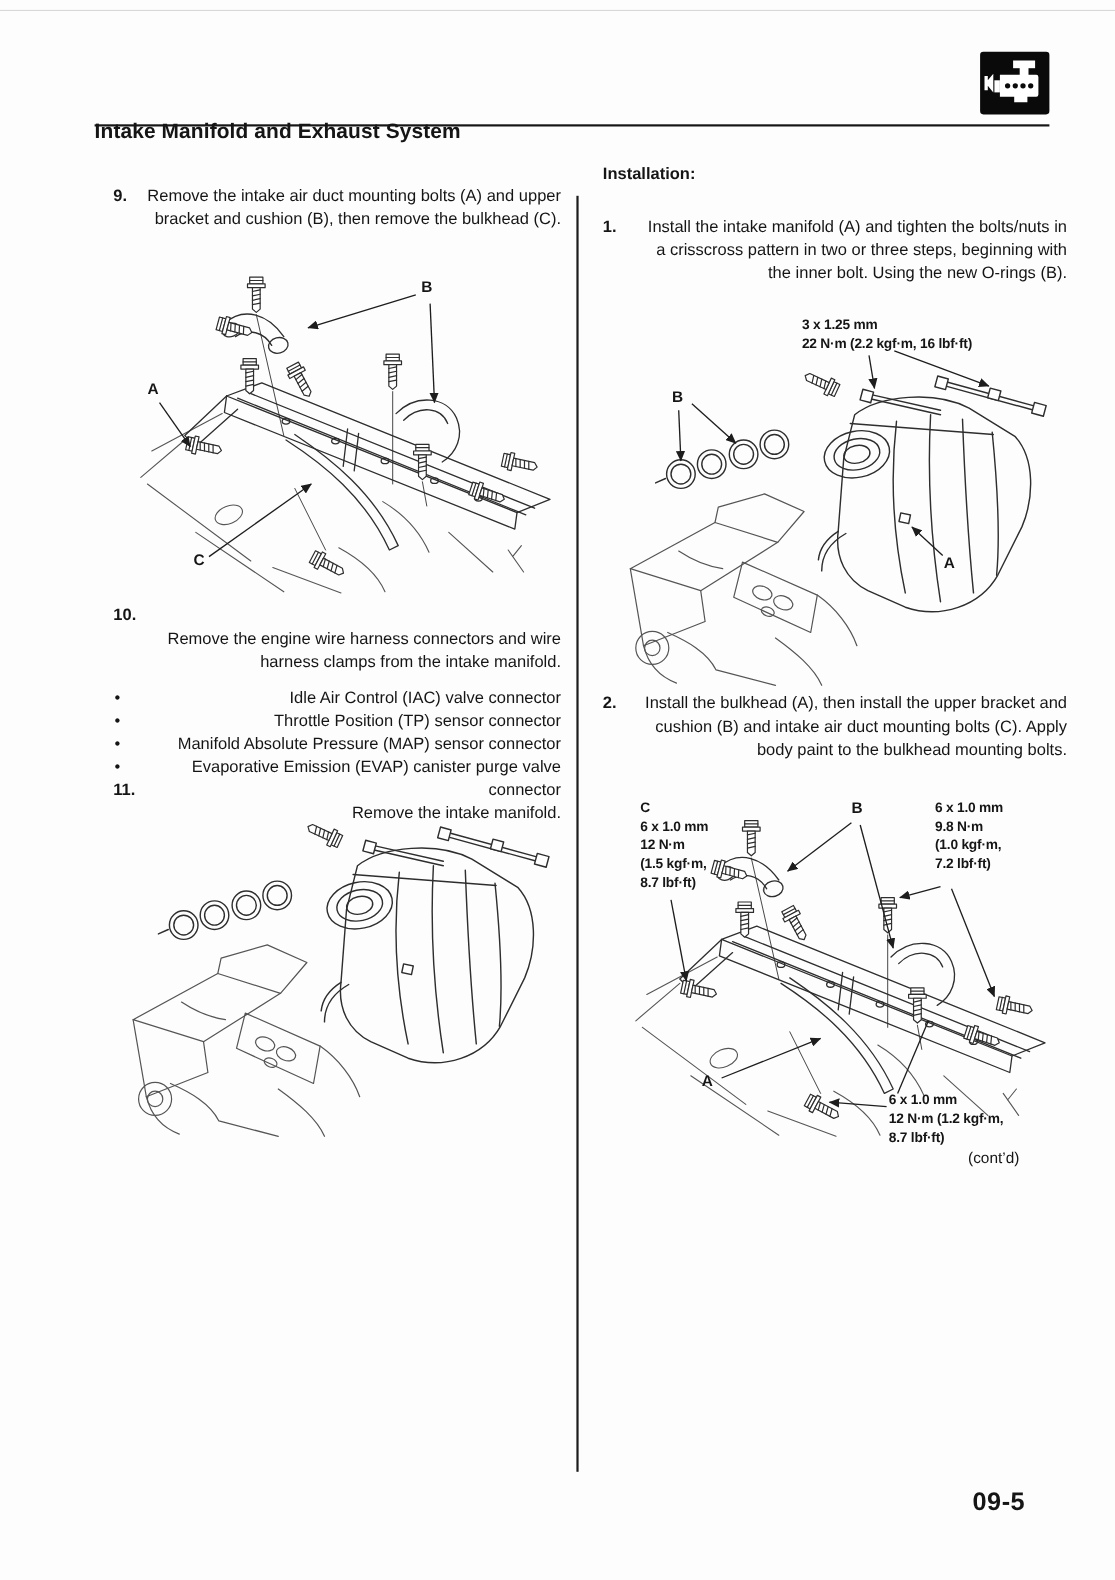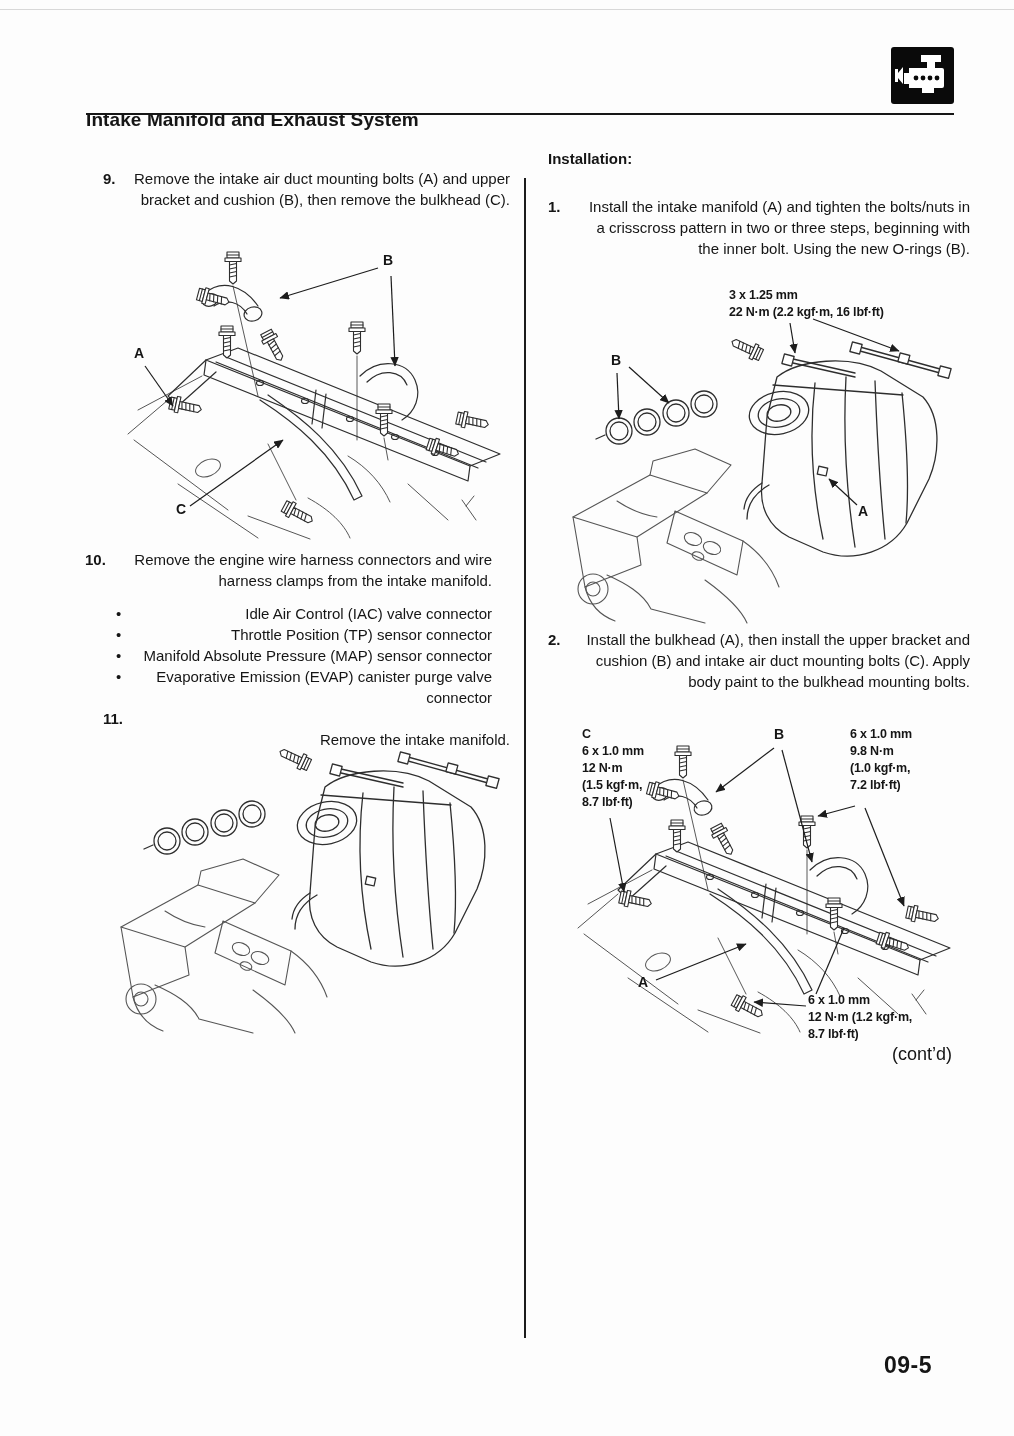--- a/index.html
+++ b/index.html
@@ -23,21 +23,21 @@
   .bullets li { position:relative; padding-left:14px; }
   .bullets li::before { content:"\2022"; position:absolute; left:1px; }
   .inst-heading { position:absolute; left:548px; top:150px; font-size:15px; font-weight:bold;text-align:right; }
 
   .divider { position:absolute; left:524px; top:178px; width:2px; height:1160px; background:#1c1c1c; }
 
   .fig { position:absolute; }
   .fig-label { position:absolute; font-size:14px; font-weight:bold; }
   .spec { position:absolute; font-size:12.5px; font-weight:bold; line-height:17px; letter-spacing:-0.2px; white-space:nowrap; }
 
-  .contd { position:absolute; left:880px; top:1044px; font-size:18px;margin-left:12px; }
+  .contd { position:absolute; left:880px; top:1044px; font-size:14px; }
   .page-num { position:absolute; left:884px; top:1352px; font-size:23px; font-weight:bold; letter-spacing:0.5px; }
 
   svg.fig * { vector-effect:non-scaling-stroke; }
 </style>
 </head>
 <body>
 
 <div class="page">
   <div class="scan-edge"></div>
 
@@ -176,21 +176,21 @@
       <path d="M268,20 L170,50" marker-end="url(#arw)"></path>
       <path d="M281,28 L285,118" marker-end="url(#arw)"></path>
       <path d="M35,118 L63,158" marker-end="url(#arw)"></path>
       <path d="M80,258 L173,192" marker-end="url(#arw)"></path>
     </g>
   </svg>
   <div class="fig-label" style="left:383px; top:252px;">B</div>
   <div class="fig-label" style="left:134px; top:345px;">A</div>
   <div class="fig-label" style="left:176px; top:501px;">C</div>
 
-  <div class="step" style="left:85px; top:549px; width:407px;">
+  <div class="step" style="left:103px; top:549px; width:407px;flex-direction:column;">
     <div class="num">10.</div>
     <div class="txt">
       <span>Remove the engine wire harness connectors and wire harness clamps from the intake manifold.</span>
       <ul class="bullets">
         <li>Idle Air Control (IAC) valve connector</li>
         <li>Throttle Position (TP) sensor connector</li>
         <li>Manifold Absolute Pressure (MAP) sensor connector</li>
         <li>Evaporative Emission (EVAP) canister purge valve connector</li>
       </ul>
     </div>

